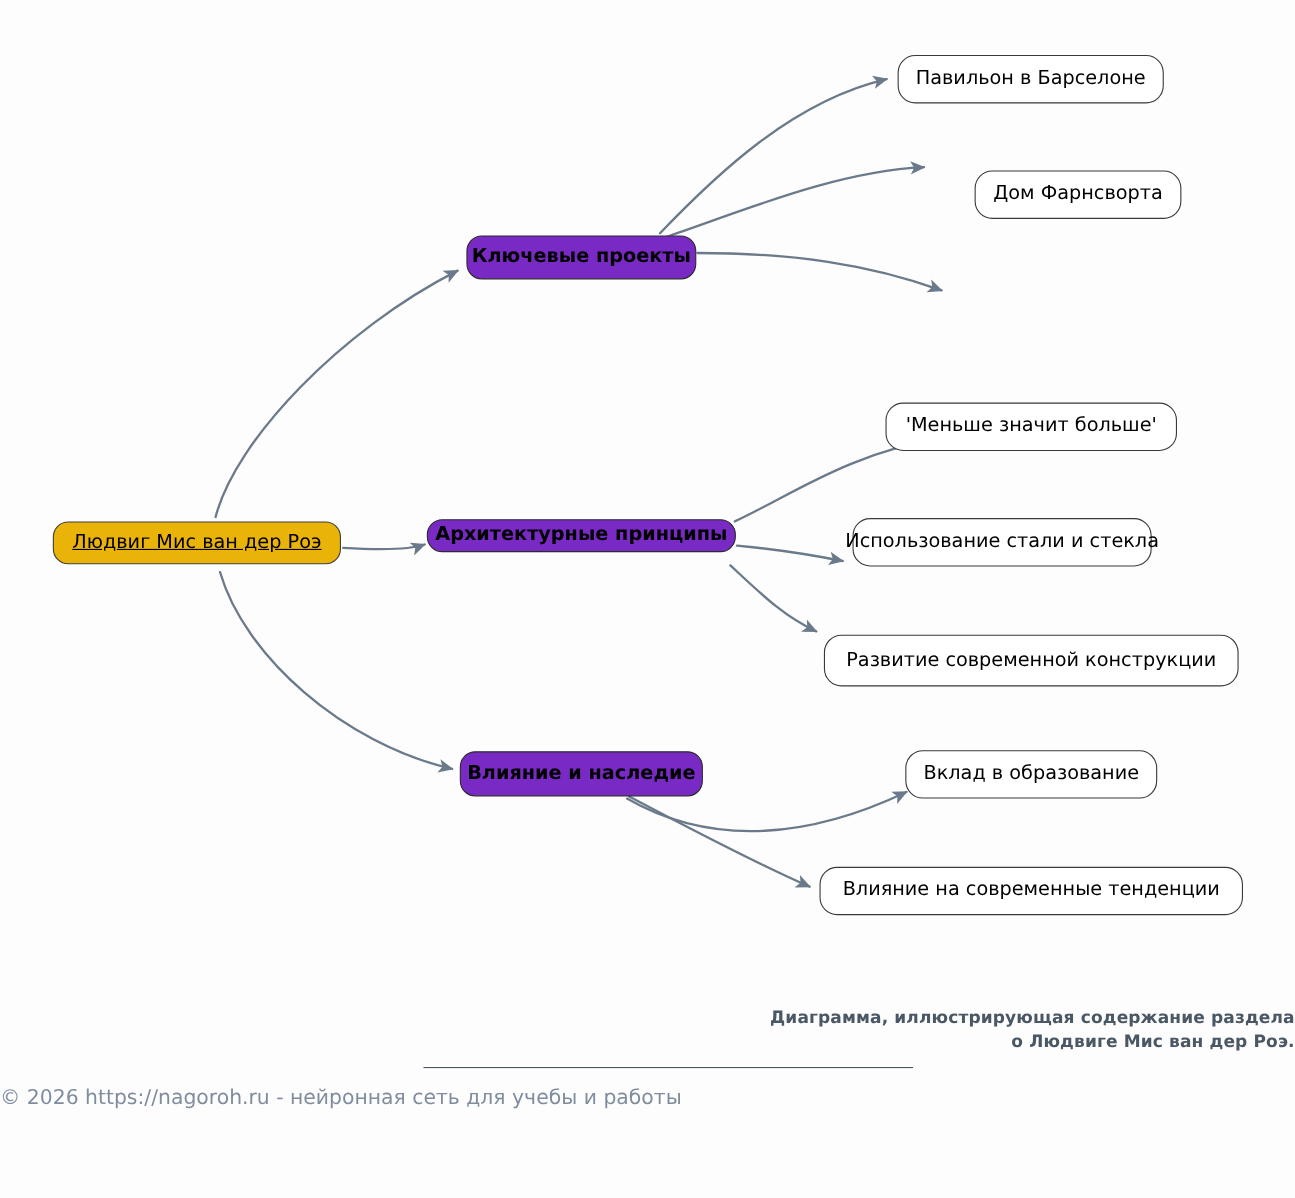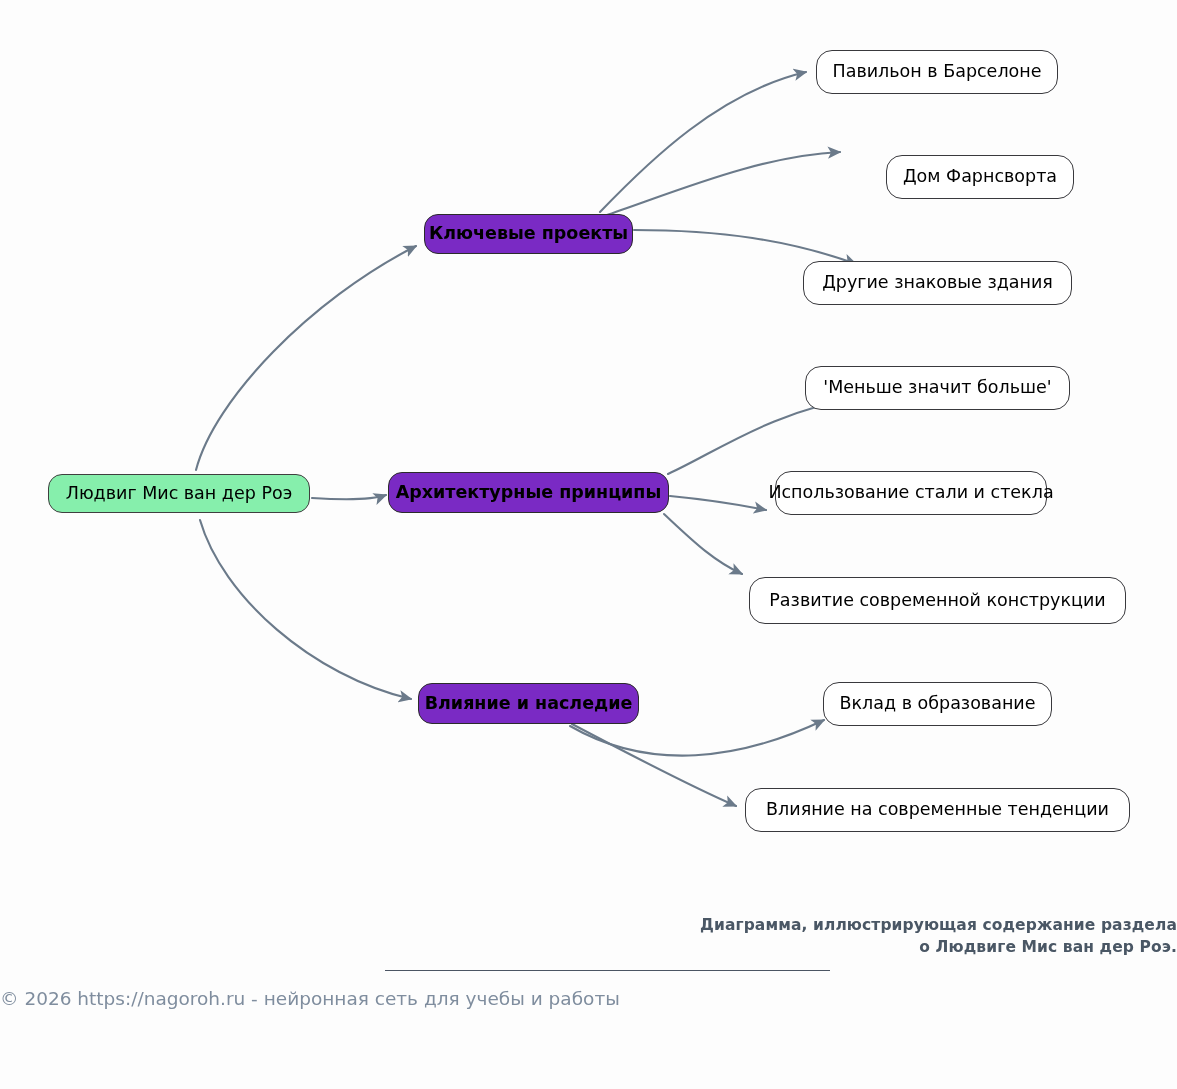--- a/index.html
+++ b/index.html
@@ -41,25 +41,26 @@
     white-space: nowrap;
     line-height: 1;
     text-align: center;
   }
   .node-label {
     display: block;
     line-height: 1;
   }
   
   .node.root {
-    background: #86efac;
+    background: #eab308;
     border: 1.3px solid #3f3f3f;
     color: #000000;
     font-size: 17.5px;
     border-radius: 14px;
+    text-decoration: underline;
   }
   
   .node.branch {
     background: #7a2ac4;
     border: 1.3px solid #2b2b2b;
     color: #000000;
     font-size: 17.5px;
     font-weight: 600;
     border-radius: 14px;
   }
@@ -147,25 +148,22 @@
   </div>
 
   <div class="node leaf" style="left:816px; top:50px; width:242px; height:44px;">
     <span class="node-label">Павильон в Барселоне</span>
   </div>
 
   <div class="node leaf" style="left:843px; top:155px; width:188px; height:44px;margin-left:43px;">
     <span class="node-label">Дом Фарнсворта</span>
   </div>
 
-  <div class="node leaf" style="left:803px; top:261px; width:269px; height:44px;">
-    <span class="node-label">Другие знаковые здания</span>
-  </div>
 
-  <div class="node branch" style="left:388px; top:472px; width:281px; height:41px;">
+  <div class="node branch" style="left:388px; top:472px; width:281px; height:30px;">
     <span class="node-label">Архитектурные принципы</span>
   </div>
 
   <div class="node leaf" style="left:805px; top:366px; width:265px; height:44px;">
     <span class="node-label">'Меньше значит больше'</span>
   </div>
 
   <div class="node leaf" style="left:775px; top:471px; width:272px; height:44px;">
     <span class="node-label">Использование стали и стекла</span>
   </div>

